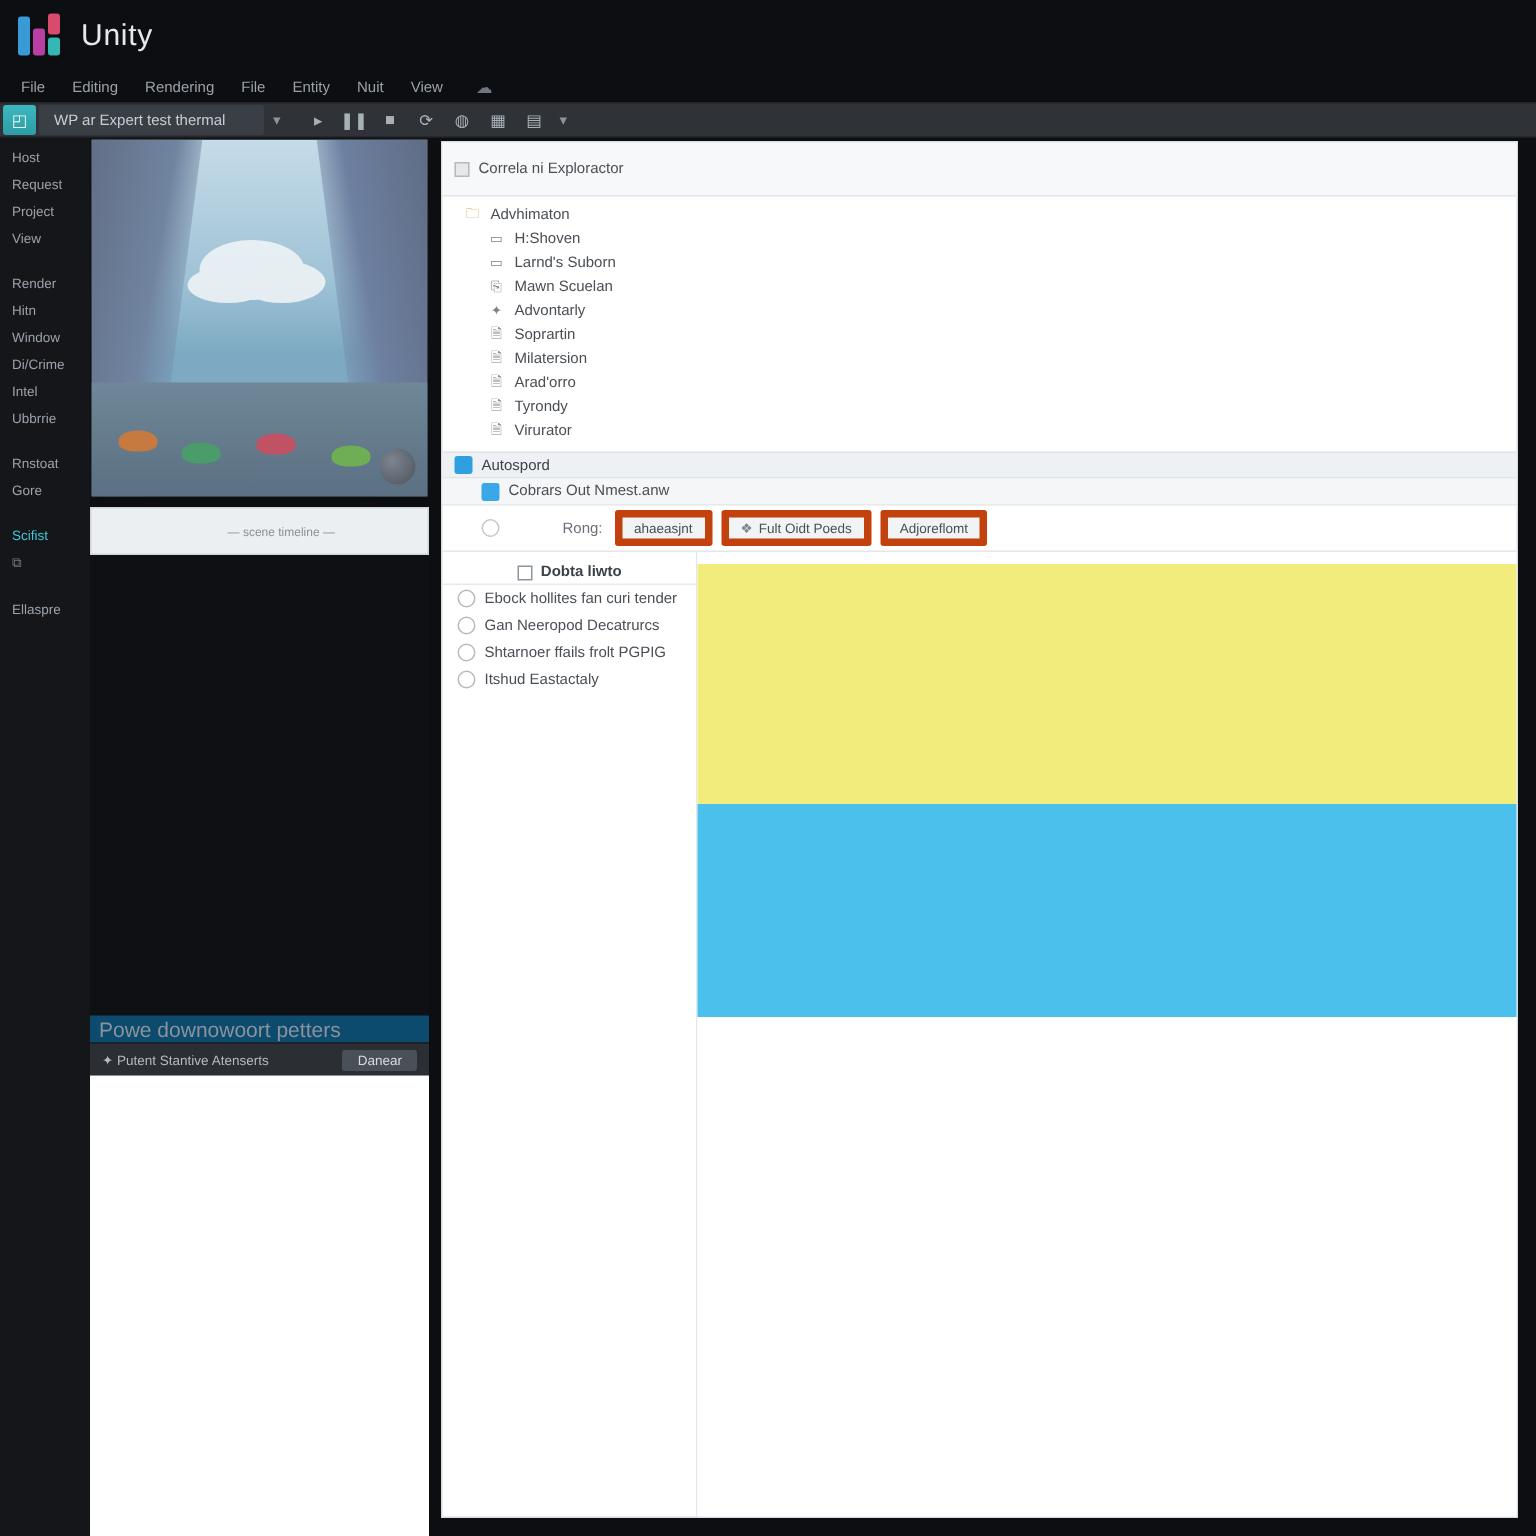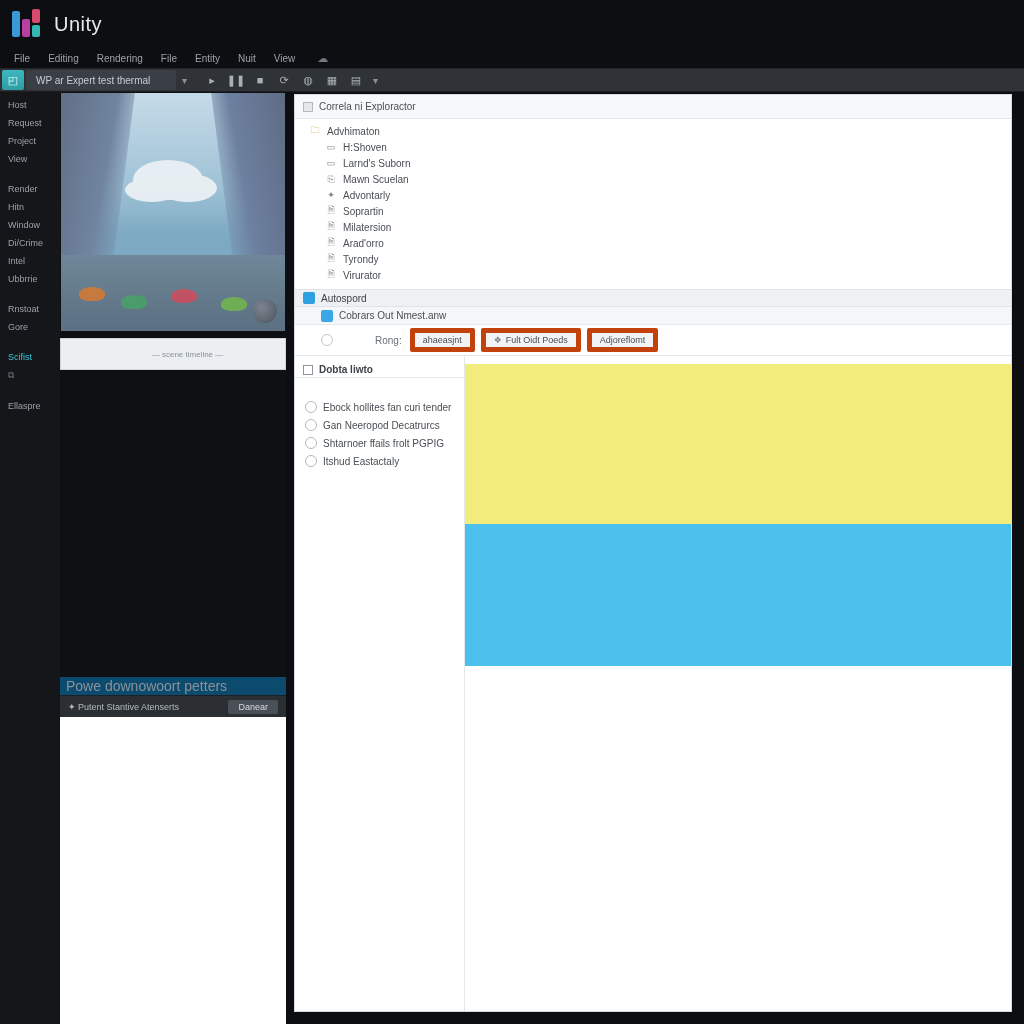--- a/index.html
+++ b/index.html
@@ -53,21 +53,21 @@
 
   .sceneblank { flex:1; background:#0e1013; }
   .statusline { height:18px; background:#0c4a6e; font-size:14px; color:#8b929a; padding:0 6px; display:flex; align-items:center;}
   .assetbar { height:22px; background:#2b2f34; display:flex; align-items:center; padding:0 8px; gap:8px; font-size:9px; color:#b4bac1; border-top:1px solid #1c1f23;}
   .assetbar .btn { padding:2px 10px; background:#4a5058; border-radius:2px; color:#d7dbe0;}
   .belowblank { flex:1; background:#fff; }
 
   
   .rightpanel { flex:1; background:#fff; margin:2px 12px 12px 8px; display:flex; flex-direction:column; border:1px solid #d7dbe0; }
 
-  .insp-head { height:24px; display:flex; align-items:center; gap:6px; padding:0 8px; font-size:10px; color:#4a4f55; border-bottom:1px solid #e3e6ea; background:#f7f8fa; }
+  .insp-head { height:36px; display:flex; align-items:center; gap:6px; padding:0 8px; font-size:10px; color:#4a4f55; border-bottom:1px solid #e3e6ea; background:#f7f8fa; }
   .insp-head .sq{ width:10px;height:10px;background:#e6e8ea;border:1px solid #b5bac0;}
 
   .tree { padding:4px 0 6px 0; font-size:10px; color:#4a4f55; }
   .tree .row { height:16px; display:flex; align-items:center; gap:6px; padding-left:14px; }
   .tree .row.d1{ padding-left:30px;}
   .tree .ico{ width:12px;height:12px; display:inline-flex;align-items:center;justify-content:center; font-size:9px; color:#7c838b;}
   .tree .folder{ color:#c9a24a;} 
 
   .section-hdr { height:18px; background:#eef1f4; border-top:1px solid #e0e3e7; border-bottom:1px solid #e0e3e7; display:flex; align-items:center; gap:6px; padding:0 8px; font-size:10px; color:#3d4248; }
   .section-hdr .cube{width:12px;height:12px;background:#2e9fe0;border-radius:2px;}
@@ -77,21 +77,21 @@
 
   .propline { display:flex; align-items:center; gap:6px; padding:3px 8px 3px 26px; font-size:10px; color:#4e545a;}
   .propline .pico{width:12px;height:12px;border:1px solid #c3c8cd;border-radius:6px;}
   .propline .lbl{ color:#6a7077; margin-right:2px;padding-left:36px;}
   .chip { padding:2px 8px; background:#f1f3f5; border:5px solid #c2410c; border-radius:2px; font-size:9px; color:#4a4f55;}
   .chip .ic{ margin-right:4px; color:#7c838b;}
 
   
   .lower { flex:1; display:flex; border-top:1px solid #e3e6ea; }
   .outline { width:170px; border-right:1px solid #e3e6ea; padding:6px 0; font-size:10px; color:#4a4f55;}
-  .outline .ohdr{ display:flex; align-items:center; gap:6px; padding:2px 8px; font-weight:600; color:#3d4248; border-bottom:1px solid #e7eaed; margin-bottom:20px;}
+  .outline .ohdr{ display:flex; align-items:center; gap:6px; padding:2px 8px; font-weight:600; color:#3d4248; border-bottom:1px solid #e7eaed; margin-bottom:0;justify-content:center;}
   .outline .ohdr .sq2{width:10px;height:10px;border:1px solid #8e949b;}
   .outline .orow{ display:flex; align-items:center; gap:6px; padding:3px 8px 3px 10px;}
   .outline .oico{ width:12px;height:12px;border:1px solid #b5bac0;border-radius:6px; display:inline-block;}
   .preview { flex:1; position:relative; background:#fff; padding-top:8px;}
   .preview .band{ position:absolute; left:0; right:0; }
   .preview .yellow{ top:8px;  height:160px; background:#f1ec7c;}
   .preview .blue  { top:168px; height:142px; background:#4cc0ec;}
 
 </style>
 </head>

